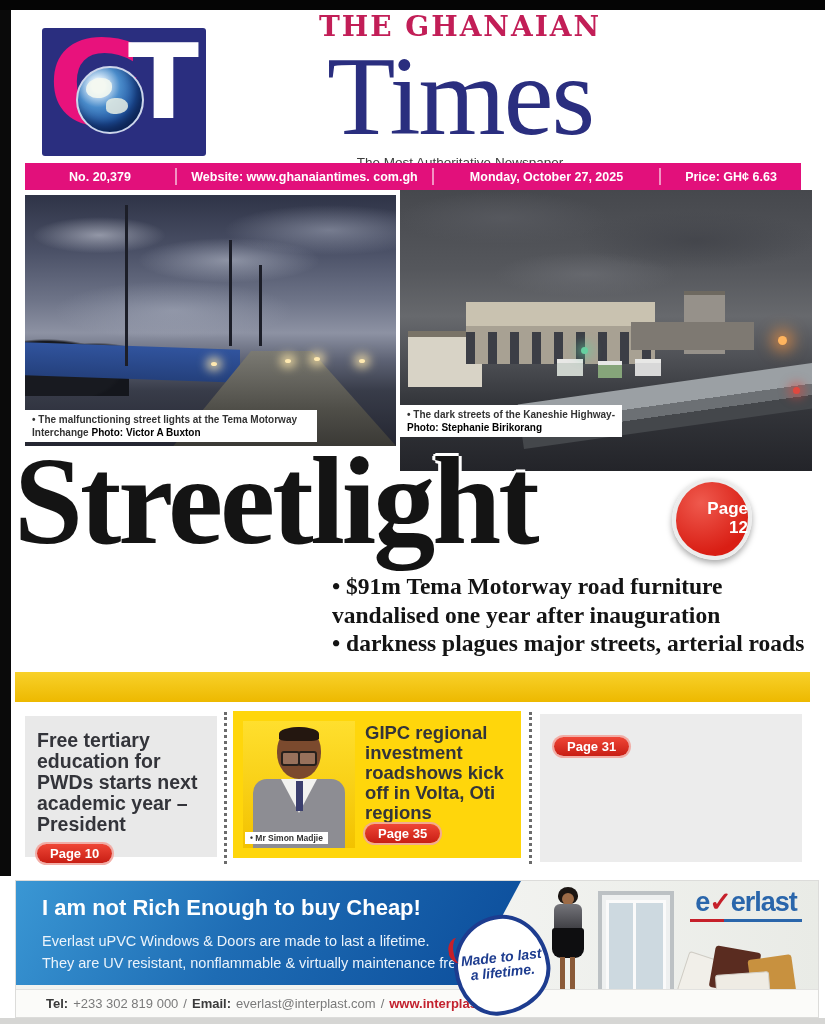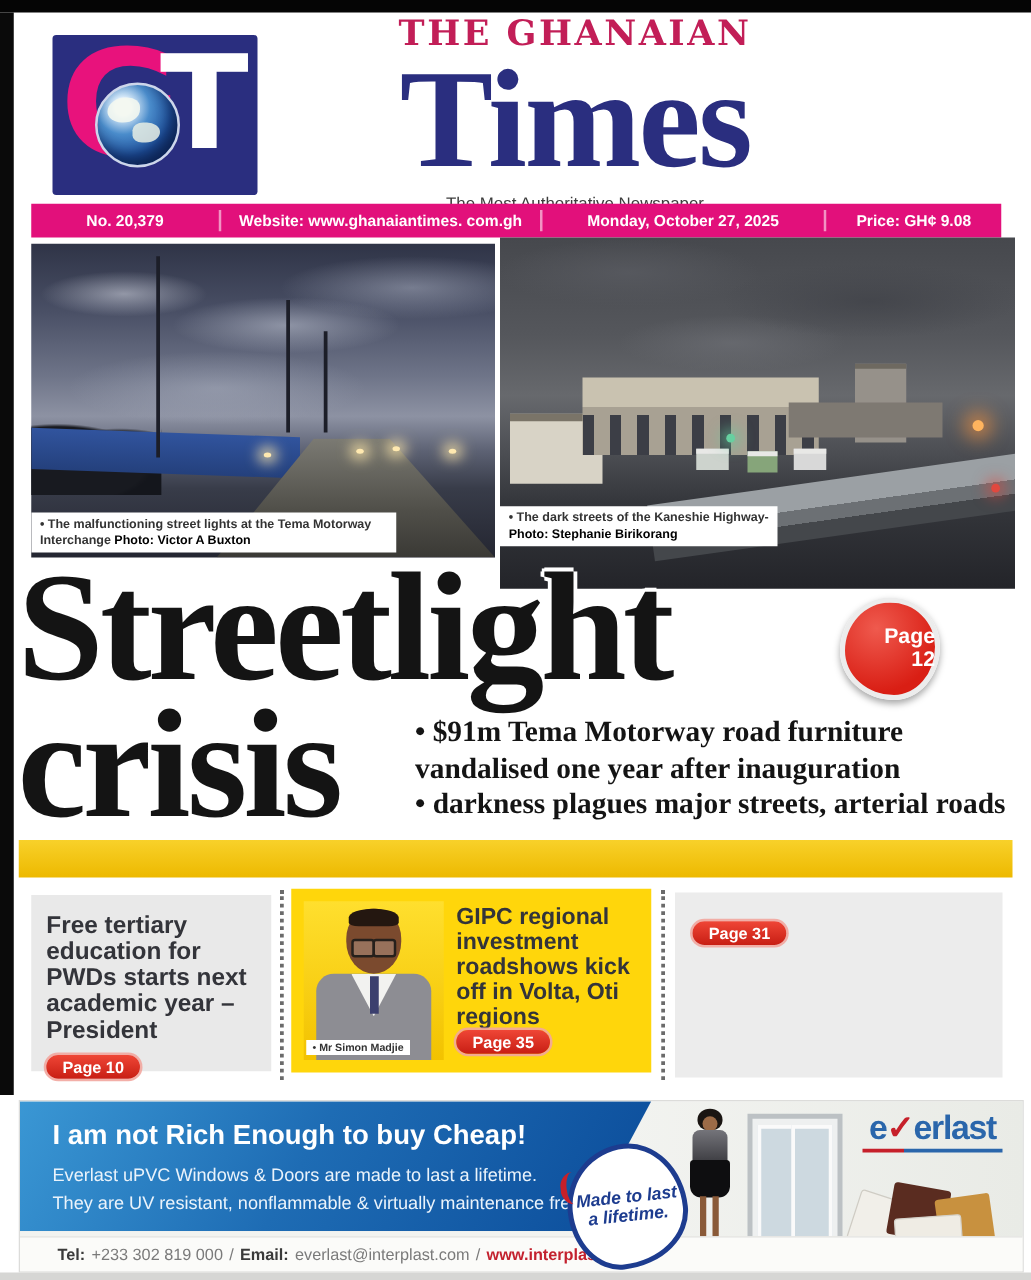--- a/index.html
+++ b/index.html
@@ -18,21 +18,21 @@
   .logo-t{position:absolute;left:86px;top:2px;font:bold 104px/1 "DejaVu Sans",sans-serif;color:#ffffff;}
   .logo-globe{position:absolute;left:34px;top:38px;width:64px;height:64px;border-radius:50%;
     background:radial-gradient(circle at 32% 28%,#ffffff 0 10%,#cfe4f6 14%,#4a8ccb 34%,#1d4e9a 62%,#0d2c66 100%);
     border:2px solid #cdd6ea;box-shadow:inset -5px -7px 10px rgba(0,0,25,.45);}
   .logo-globe::before{content:"";position:absolute;left:8px;top:10px;width:26px;height:20px;background:#f3f7ef;
     border-radius:60% 40% 55% 45%;opacity:.9;}
   .logo-globe::after{content:"";position:absolute;left:28px;top:30px;width:22px;height:16px;background:#e9efe4;
     border-radius:45% 55% 60% 40%;opacity:.85;}
   .mast-center{left:212px;top:10px;width:496px;text-align:center;}
   .kicker{font-family:"DejaVu Serif",serif;font-weight:bold;font-size:28px;letter-spacing:2px;color:#c21e57;}
-  .title{font-family:"Liberation Serif",serif;font-weight:bold;font-size:112px;line-height:.96;color:#2a2e7f;
+  .title{font-family:"Liberation Serif",serif;font-weight:normal;font-size:112px;line-height:.96;color:#2a2e7f;
     letter-spacing:-2px;}
   .tagline{font-size:13.5px;color:#3c3c3c;margin-top:4px;}
 
   
   .infobar{left:25px;top:163px;width:776px;height:27px;background:#e2107b;color:#fff;display:flex;
     align-items:center;font-weight:bold;font-size:12.5px;}
   .infobar .seg{text-align:center;}
   .seg-issue{width:150px;}
   .seg-web{flex:1;}
   .seg-date{width:225px;}
@@ -193,21 +193,21 @@
     <div class="tagline">The Most Authoritative Newspaper</div>
   </div>
 
   <div class="abs infobar">
     <div class="seg seg-issue">No. 20,379</div>
     <div class="vdiv"></div>
     <div class="seg seg-web">Website: www.ghanaiantimes. com.gh</div>
     <div class="vdiv"></div>
     <div class="seg seg-date">Monday, October 27, 2025</div>
     <div class="vdiv"></div>
-    <div class="seg seg-price">Price: GH¢ 9.08</div>
+    <div class="seg seg-price">Price: GH¢ 6.63</div>
   </div>
 
   <div class="abs photo ph-left">
     <div class="trees"></div>
     <div class="wall"></div>
     <div class="road"></div>
     <div class="pole" style="left:27%;top:4%;height:64%;"></div>
     <div class="pole" style="left:55%;top:18%;height:42%;"></div>
     <div class="pole" style="left:63%;top:28%;height:32%;"></div>
     <div class="glow" style="left:70%;bottom:33%;"></div>
@@ -234,21 +234,20 @@
     <div class="glow2" style="right:6%;top:52%;width:9px;height:9px;background:#ffb45e;box-shadow:0 0 14px 7px rgba(255,150,60,.55);"></div>
     <div class="glow2" style="right:3%;top:70%;width:7px;height:7px;background:#e0483f;box-shadow:0 0 10px 5px rgba(224,72,63,.5);"></div>
     <div class="glow2" style="left:44%;top:56%;width:7px;height:7px;background:#66d0a0;box-shadow:0 0 10px 5px rgba(102,208,160,.5);"></div>
     <div class="caption" style="left:0;bottom:34px;">
       <span>• The dark streets of the Kaneshie Highway-</span><br>
       <span class="credit">Photo: Stephanie Birikorang</span>
     </div>
   </div>
 
   <div class="abs hl hl1">Streetlight</div>
-  <div class="abs hl hl2">crisis</div>
   <div class="abs page-badge">
     <span>Page</span>
     <span>12</span>
   </div>
   <div class="abs bullets">
     <div>• $91m Tema Motorway road furniture vandalised one year after inauguration</div>
     <div>• darkness plagues major streets, arterial roads</div>
   </div>
 
   <div class="abs goldbar"></div>

